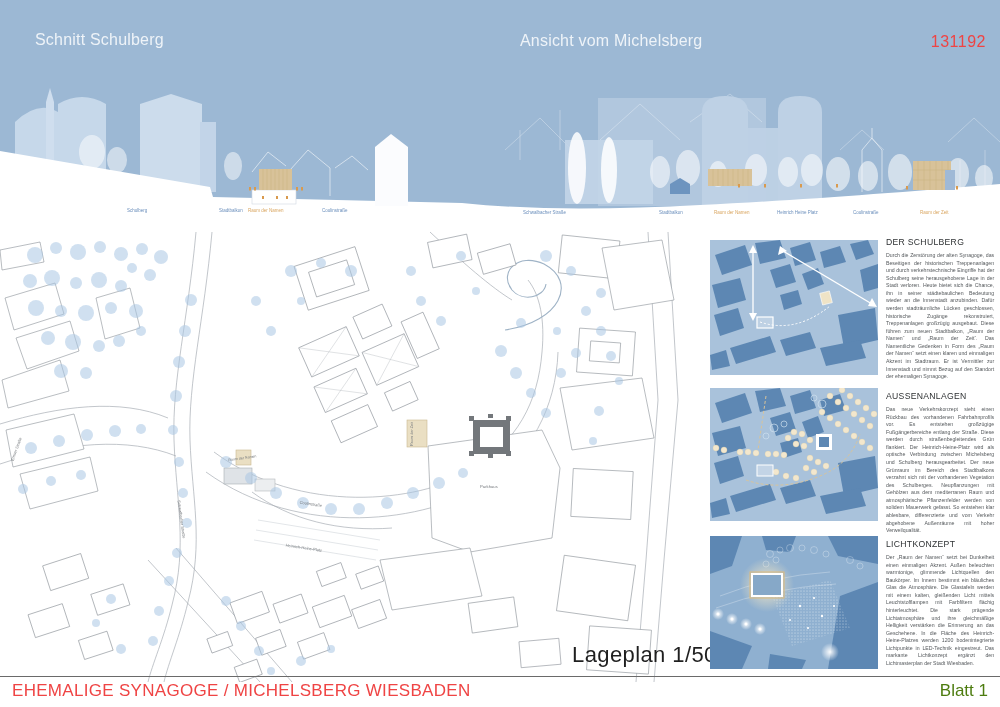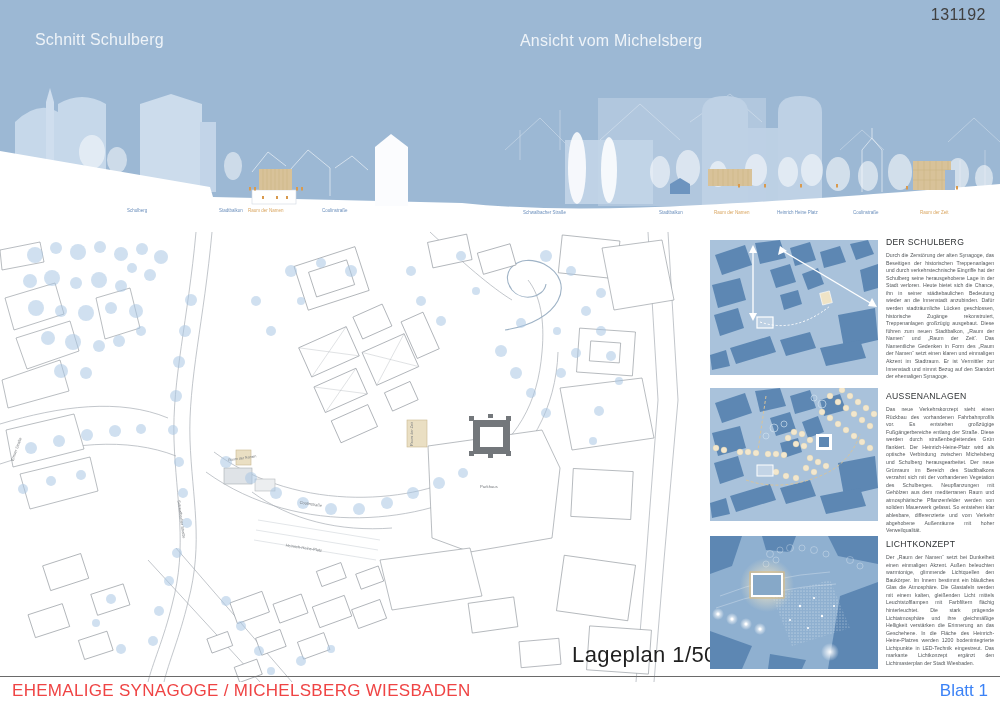--- a/index.html
+++ b/index.html
@@ -2,36 +2,36 @@
 <html><head>
 <meta charset="utf-8">
 <style>
   html,body{margin:0;padding:0;background:#e9e9e9;}
   .board{position:relative;width:1000px;height:707px;background:#fff;overflow:hidden;
          font-family:"Liberation Sans",sans-serif;}
   .abs{position:absolute;}
   svg{display:block;}
   
   .sky-title{position:absolute;font-size:16px;color:#eef3f8;letter-spacing:.2px;white-space:nowrap;text-align:center;}
-  .panel-no{position:absolute;font-size:16px;color:#404040;letter-spacing:.5px;}
+  .panel-no{position:absolute;font-size:16px;color:#ef4444;letter-spacing:.5px;margin-top:27px;}
   
   .tl{position:absolute;font-size:10px;white-space:nowrap;transform-origin:0 0;color:#6b8fbc;}
   .tl.accent{color:#d9a55f;}
   .pl{position:absolute;font-size:10px;white-space:nowrap;transform-origin:0 0;color:#75797d;}
   
   .panel-h{position:absolute;left:886px;font-size:12px;color:#2e3133;letter-spacing:.4px;
            transform:scale(.72);transform-origin:0 0;white-space:nowrap;}
   .panel-text{position:absolute;left:886px;width:208px;font-size:10px;line-height:1.45;
               color:#55595c;text-align:justify;transform:scale(.52);transform-origin:0 0;}
   .thumb{position:absolute;left:710px;width:168px;}
   
   .plan-caption{position:absolute;left:572px;top:642px;font-size:22px;color:#1f1f1f;letter-spacing:.4px;}
   .footer-rule{position:absolute;left:0;right:0;top:676px;border-top:1px solid #6a6a6a;}
   .footer-title{position:absolute;left:12px;top:681px;font-size:17px;color:#ef4444;letter-spacing:.3px;}
-  .footer-sheet{position:absolute;right:12px;top:681px;font-size:17px;color:#3b82f6;}
+  .footer-sheet{position:absolute;right:12px;top:681px;font-size:17px;color:#4d7c0f;}
   .b{fill:#fff;stroke:#8a9097;stroke-width:.6;}
   .s{fill:none;stroke:#a7aeb5;stroke-width:.7;}
   .t{fill:#a9c6e3;opacity:.55;}
   .roof{stroke:#b8bdc2;stroke-width:.4;}
 </style>
 </head>
 <body>
 
 <div class="board">
 

